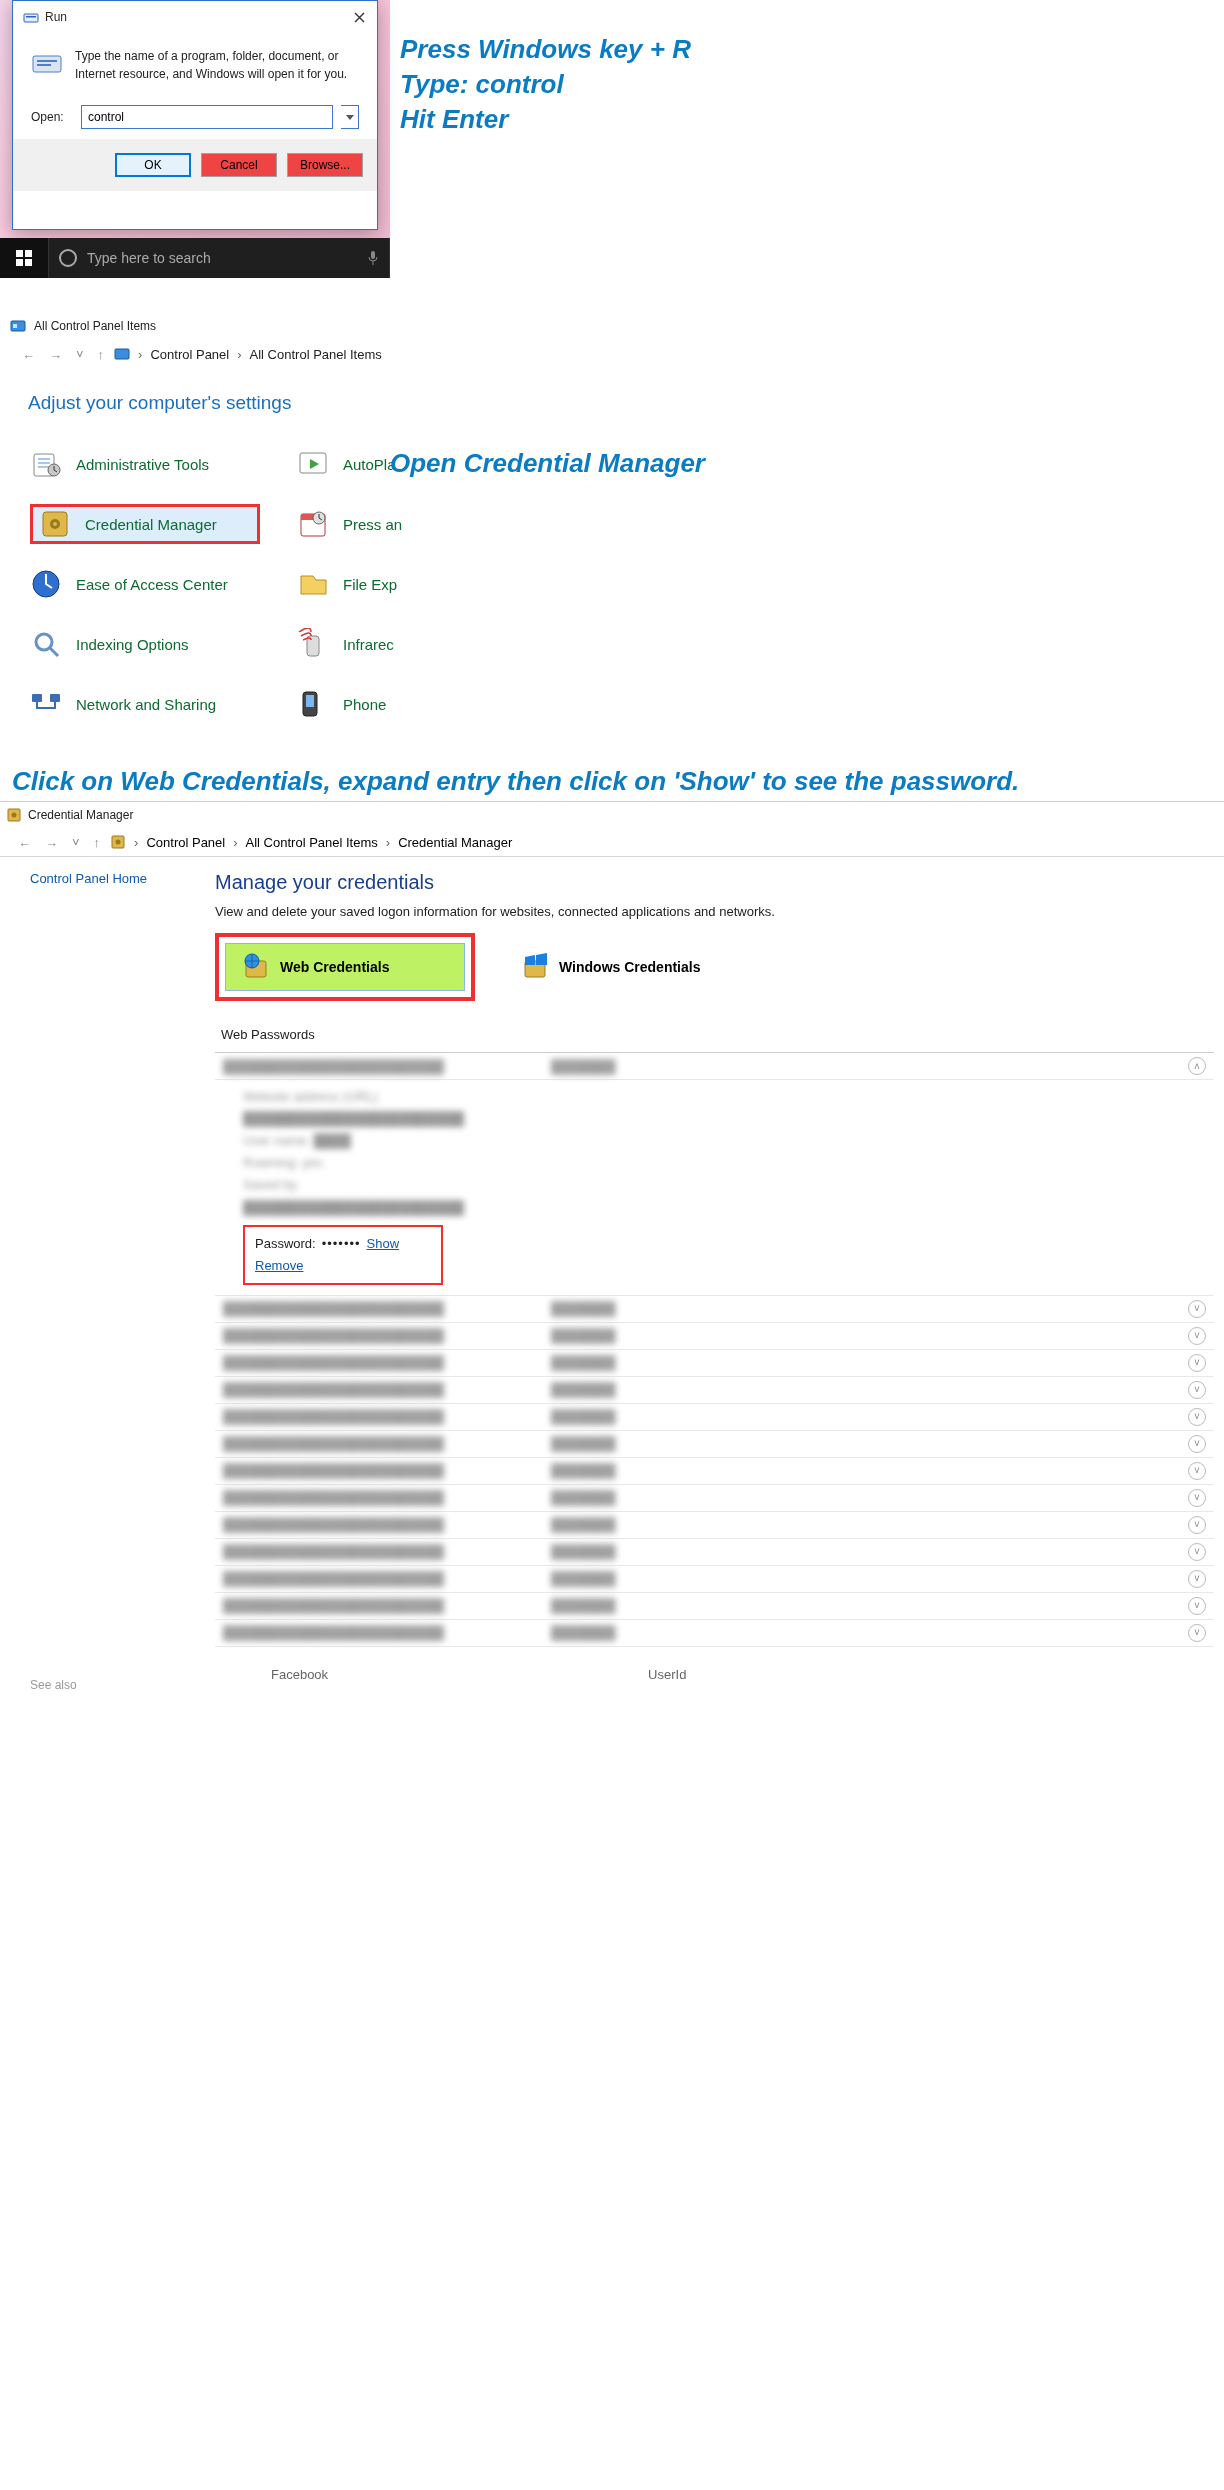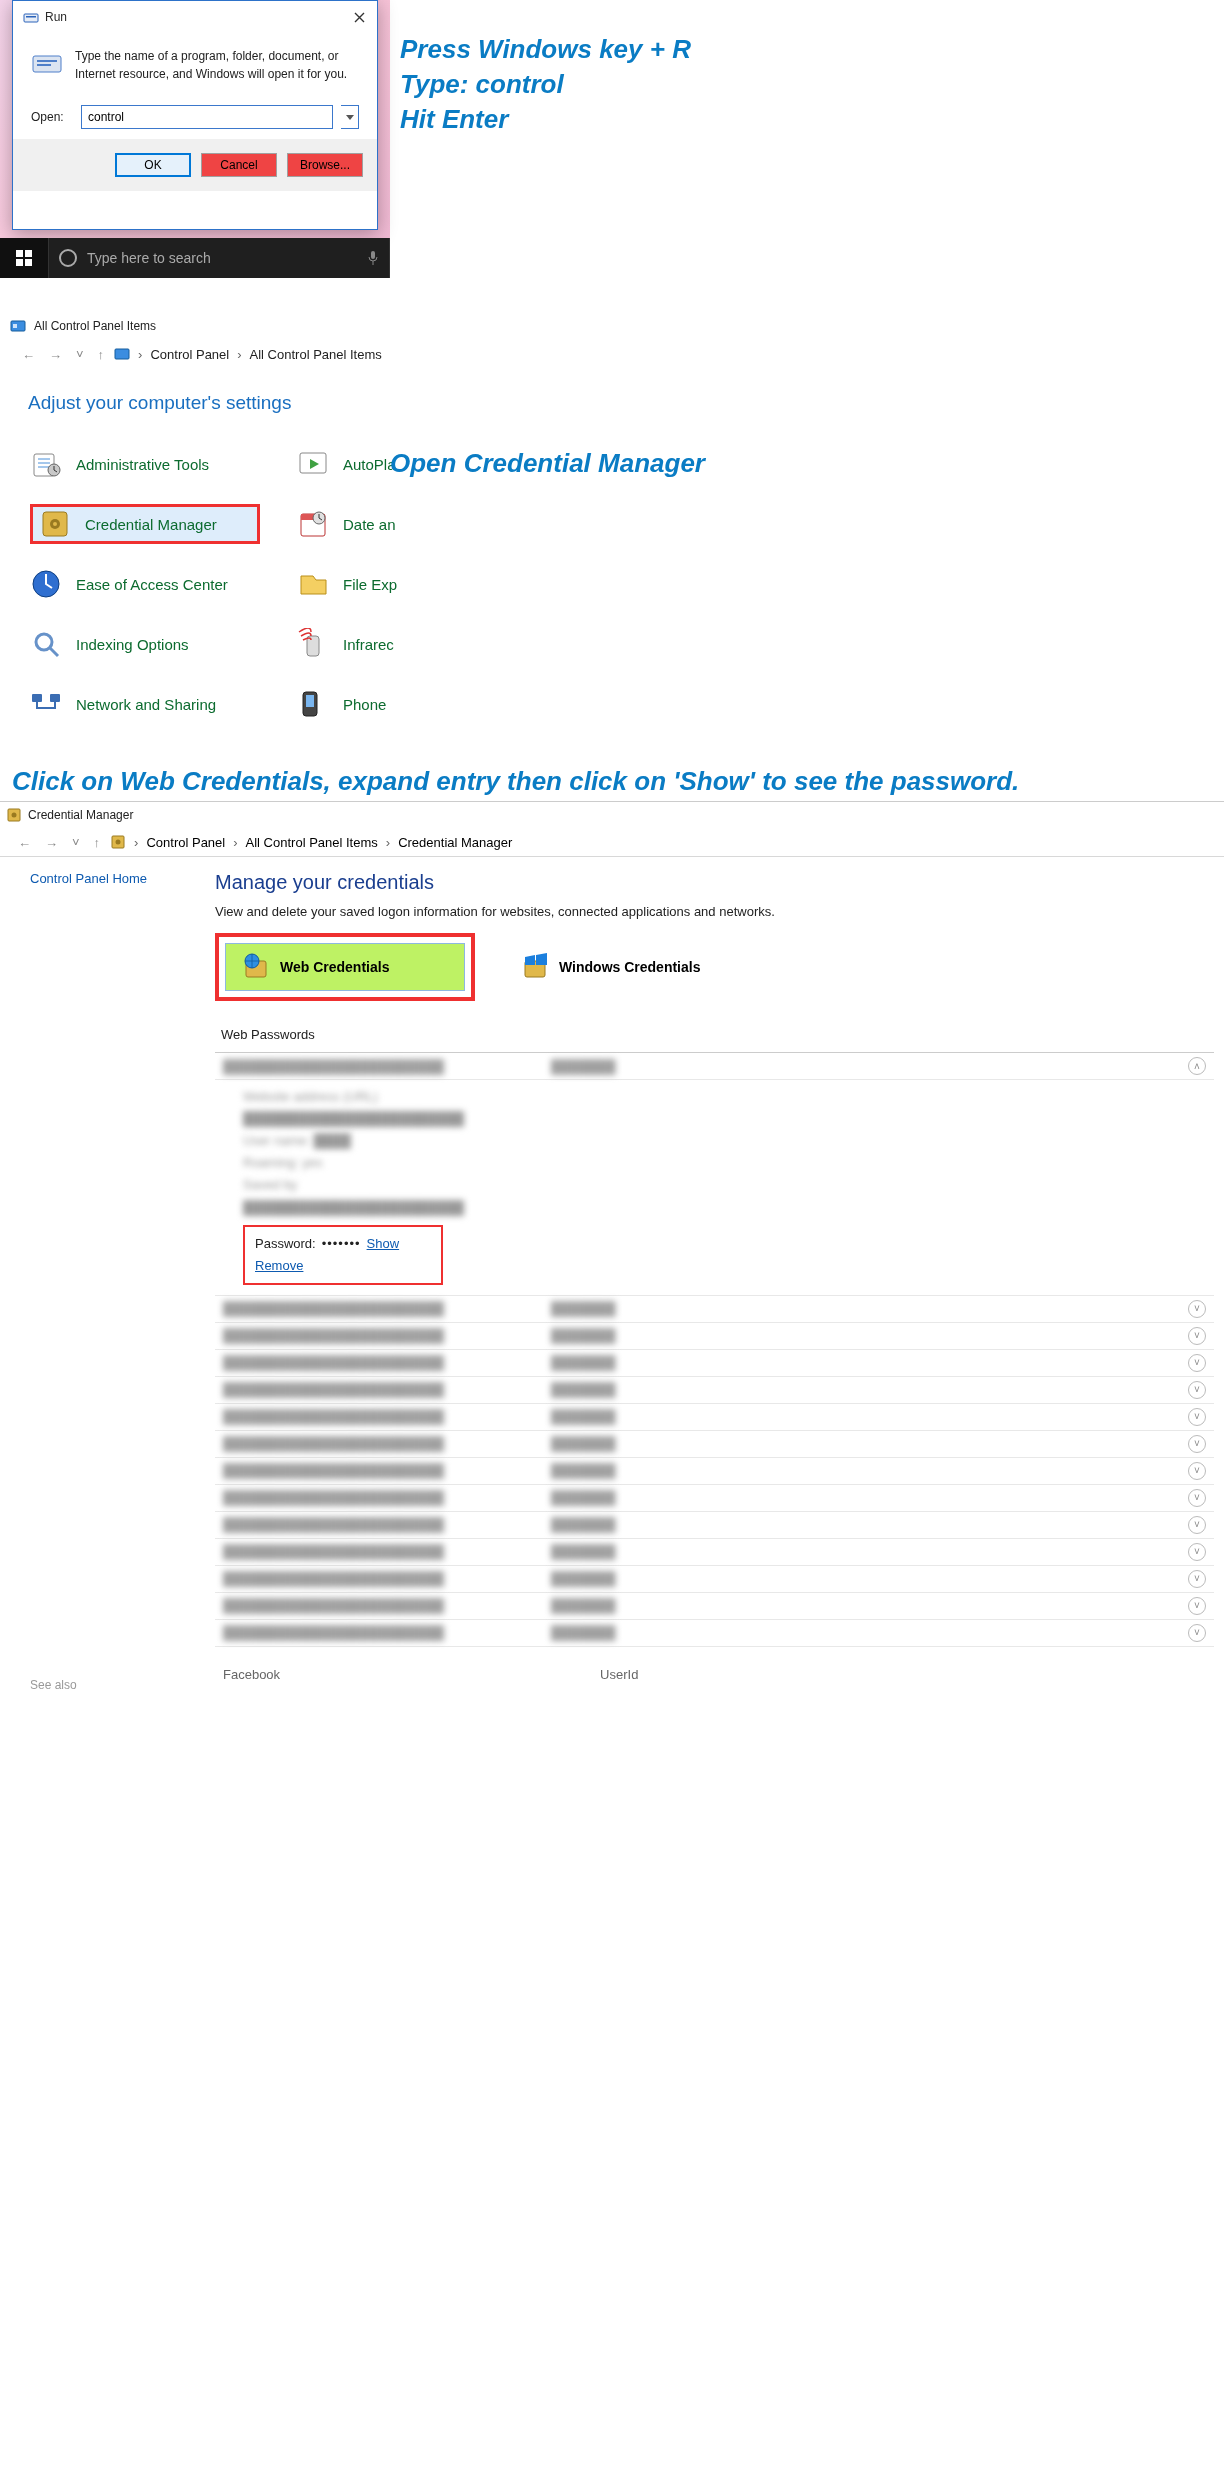--- a/index.html
+++ b/index.html
@@ -84,21 +84,21 @@
     border-radius:50%; display:flex; align-items:center; justify-content:center;
     font-size:10px; color:#888; cursor:pointer; }
   .wp-exp { padding:6px 8px 10px 28px; font-size:13px; color:#999; line-height:1.7;
     border-bottom:1px solid #e8e8e8; }
   .wp-exp .blur { filter:blur(3px); }
   .pw-box { border:2px solid #ef3030; padding:6px 10px; margin-top:6px;
     display:inline-block; min-width:200px; color:#222; }
   .pw-label { color:#222; }
   .pw-dots { letter-spacing:1px; margin:0 6px; }
   .link { color:#0d5ab0; text-decoration:underline; cursor:pointer; }
-  .footer-row { display:flex; padding:20px 8px 8px 8px; font-size:13px; color:#666; gap:320px; }
+  .footer-row { display:flex; padding:20px 8px 8px 8px; font-size:13px; color:#666; gap:320px;margin-left:48px; }
   .see-also { position:absolute; left:30px; bottom:8px; font-size:12px; color:#999; }
 
   
   svg { display:block; }
 </style>
 </head>
 <body>
 
 <div class="panel1">
   <div class="panel1-bg"></div>
@@ -268,21 +268,21 @@
         </div>
         <div class="cp-item">
           <span class="ico">
             <svg width="32" height="32">
               <rect x="4" y="6" width="24" height="22" rx="2" fill="#fff" stroke="#b33"></rect>
               <rect x="4" y="6" width="24" height="6" fill="#d55"></rect>
               <circle cx="22" cy="10" r="6" fill="#e0e0e0" stroke="#666"></circle>
               <path d="M22 6v4l3 2" stroke="#333" fill="none"></path>
             </svg>
           </span>
-          <span class="lbl">Date an</span>
+          <span class="lbl">Press an</span>
         </div>
         <div class="cp-item">
           <span class="ico">
             <svg width="32" height="32">
               <path d="M4 8h12l3 4h10v14H4z" fill="#f4cf62" stroke="#b98f1a"></path>
             </svg>
           </span>
           <span class="lbl">File Exp</span>
         </div>
         <div class="cp-item">

